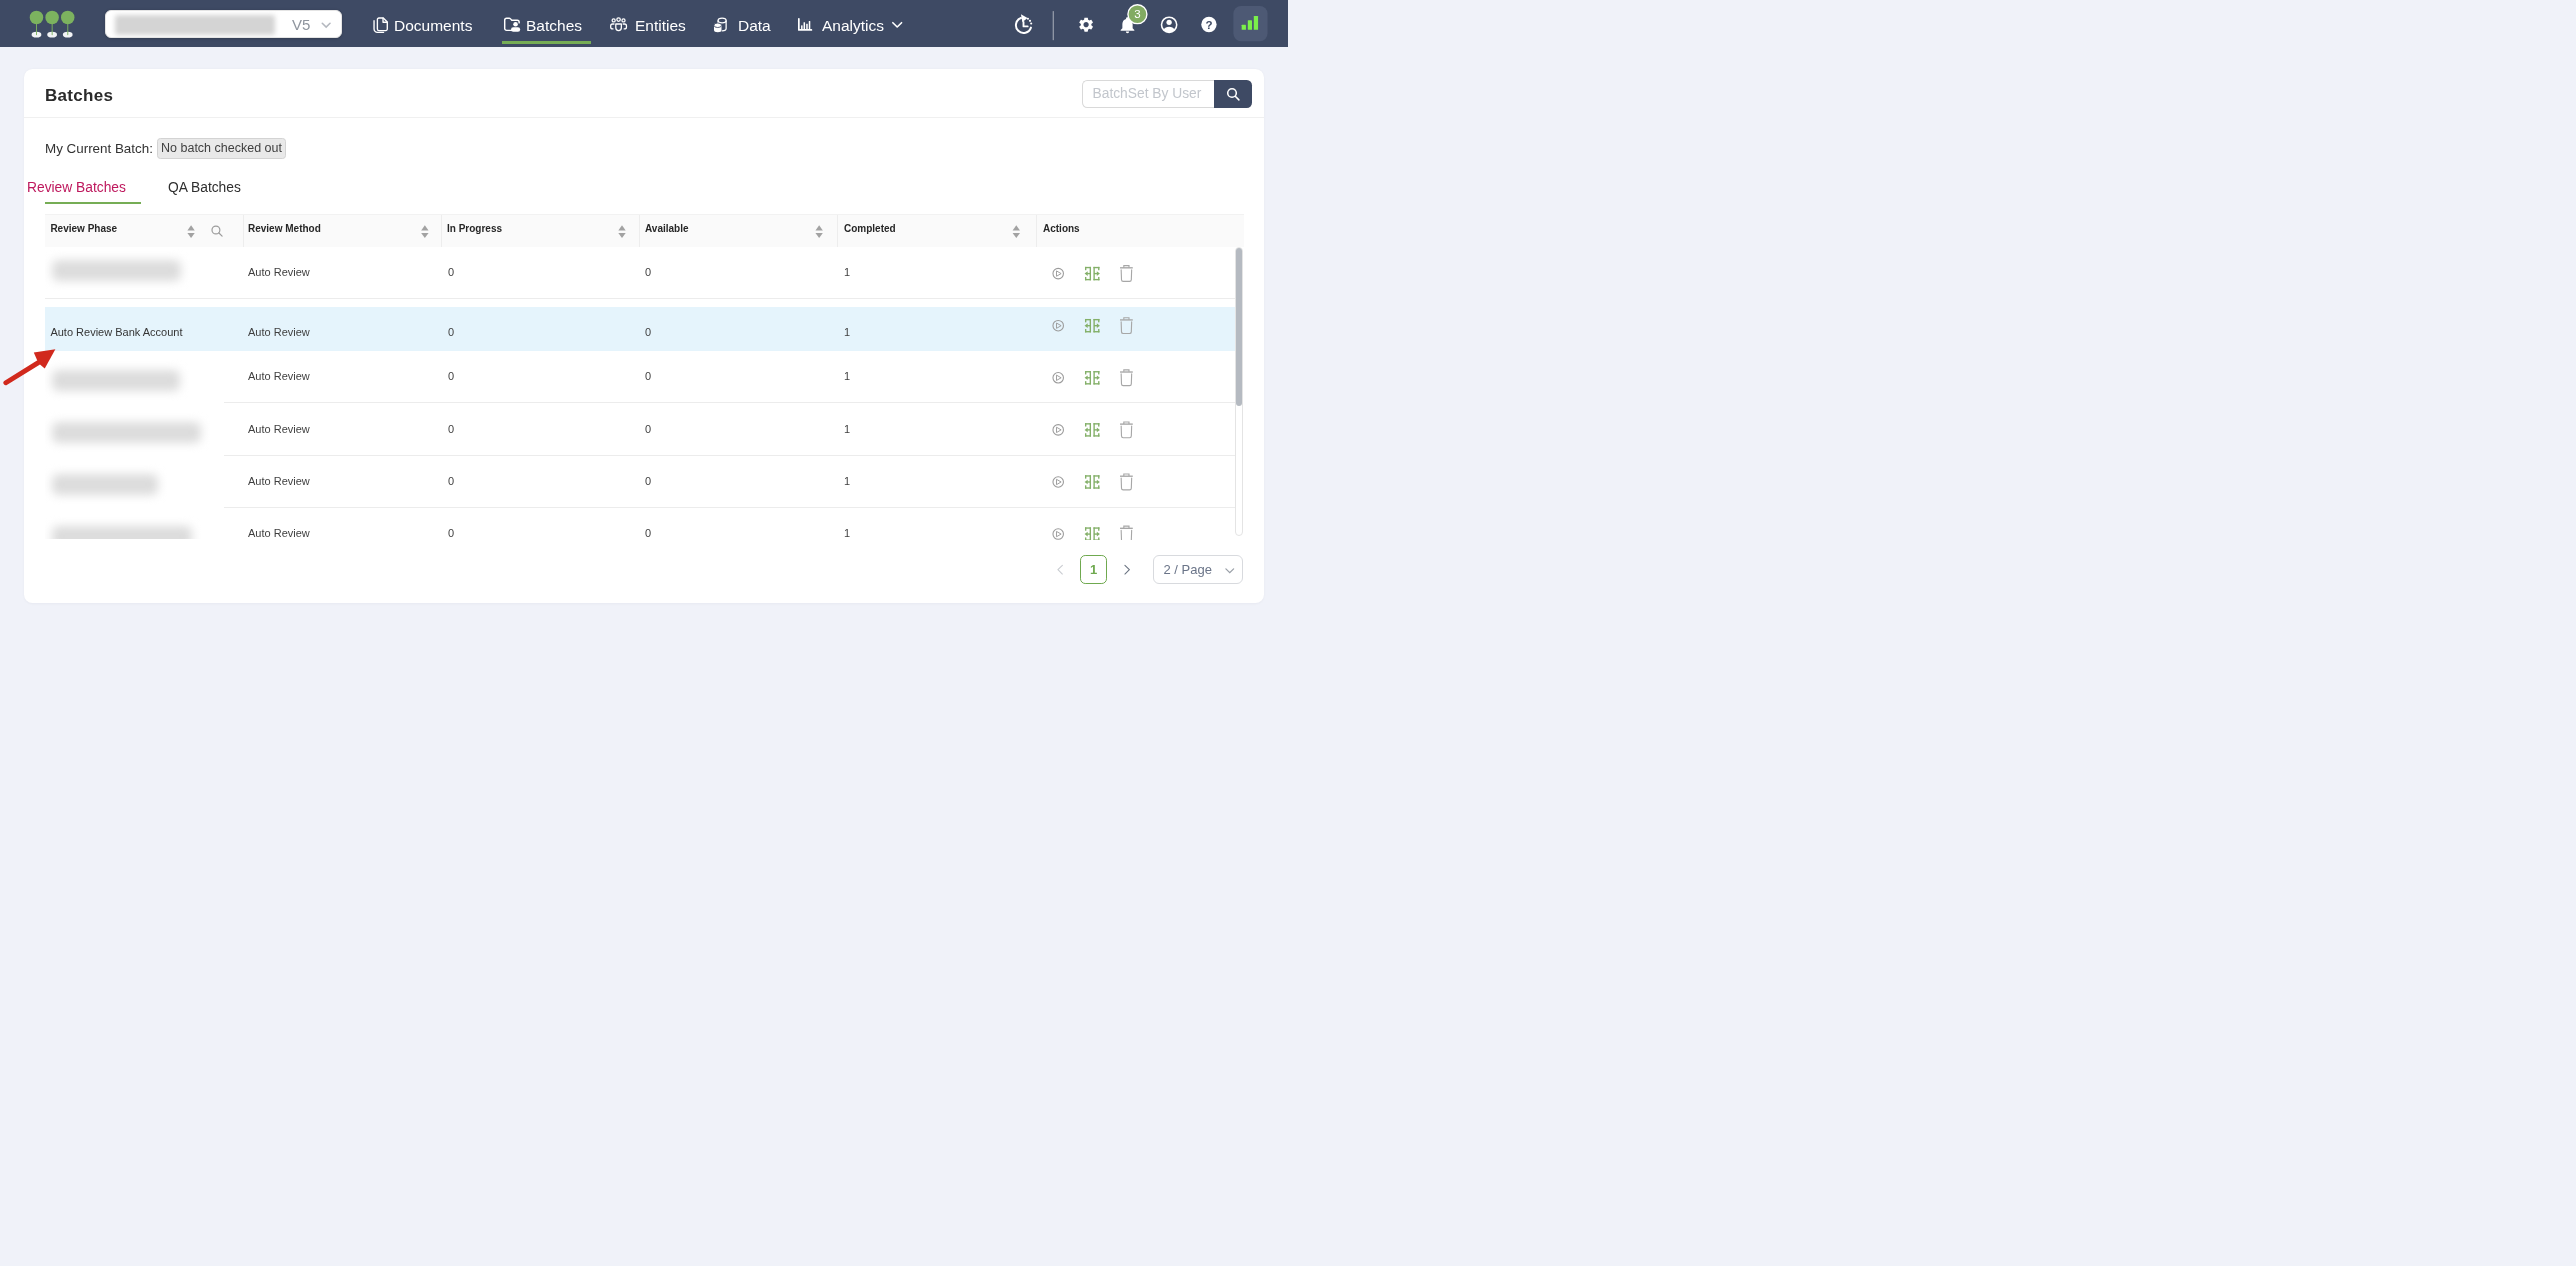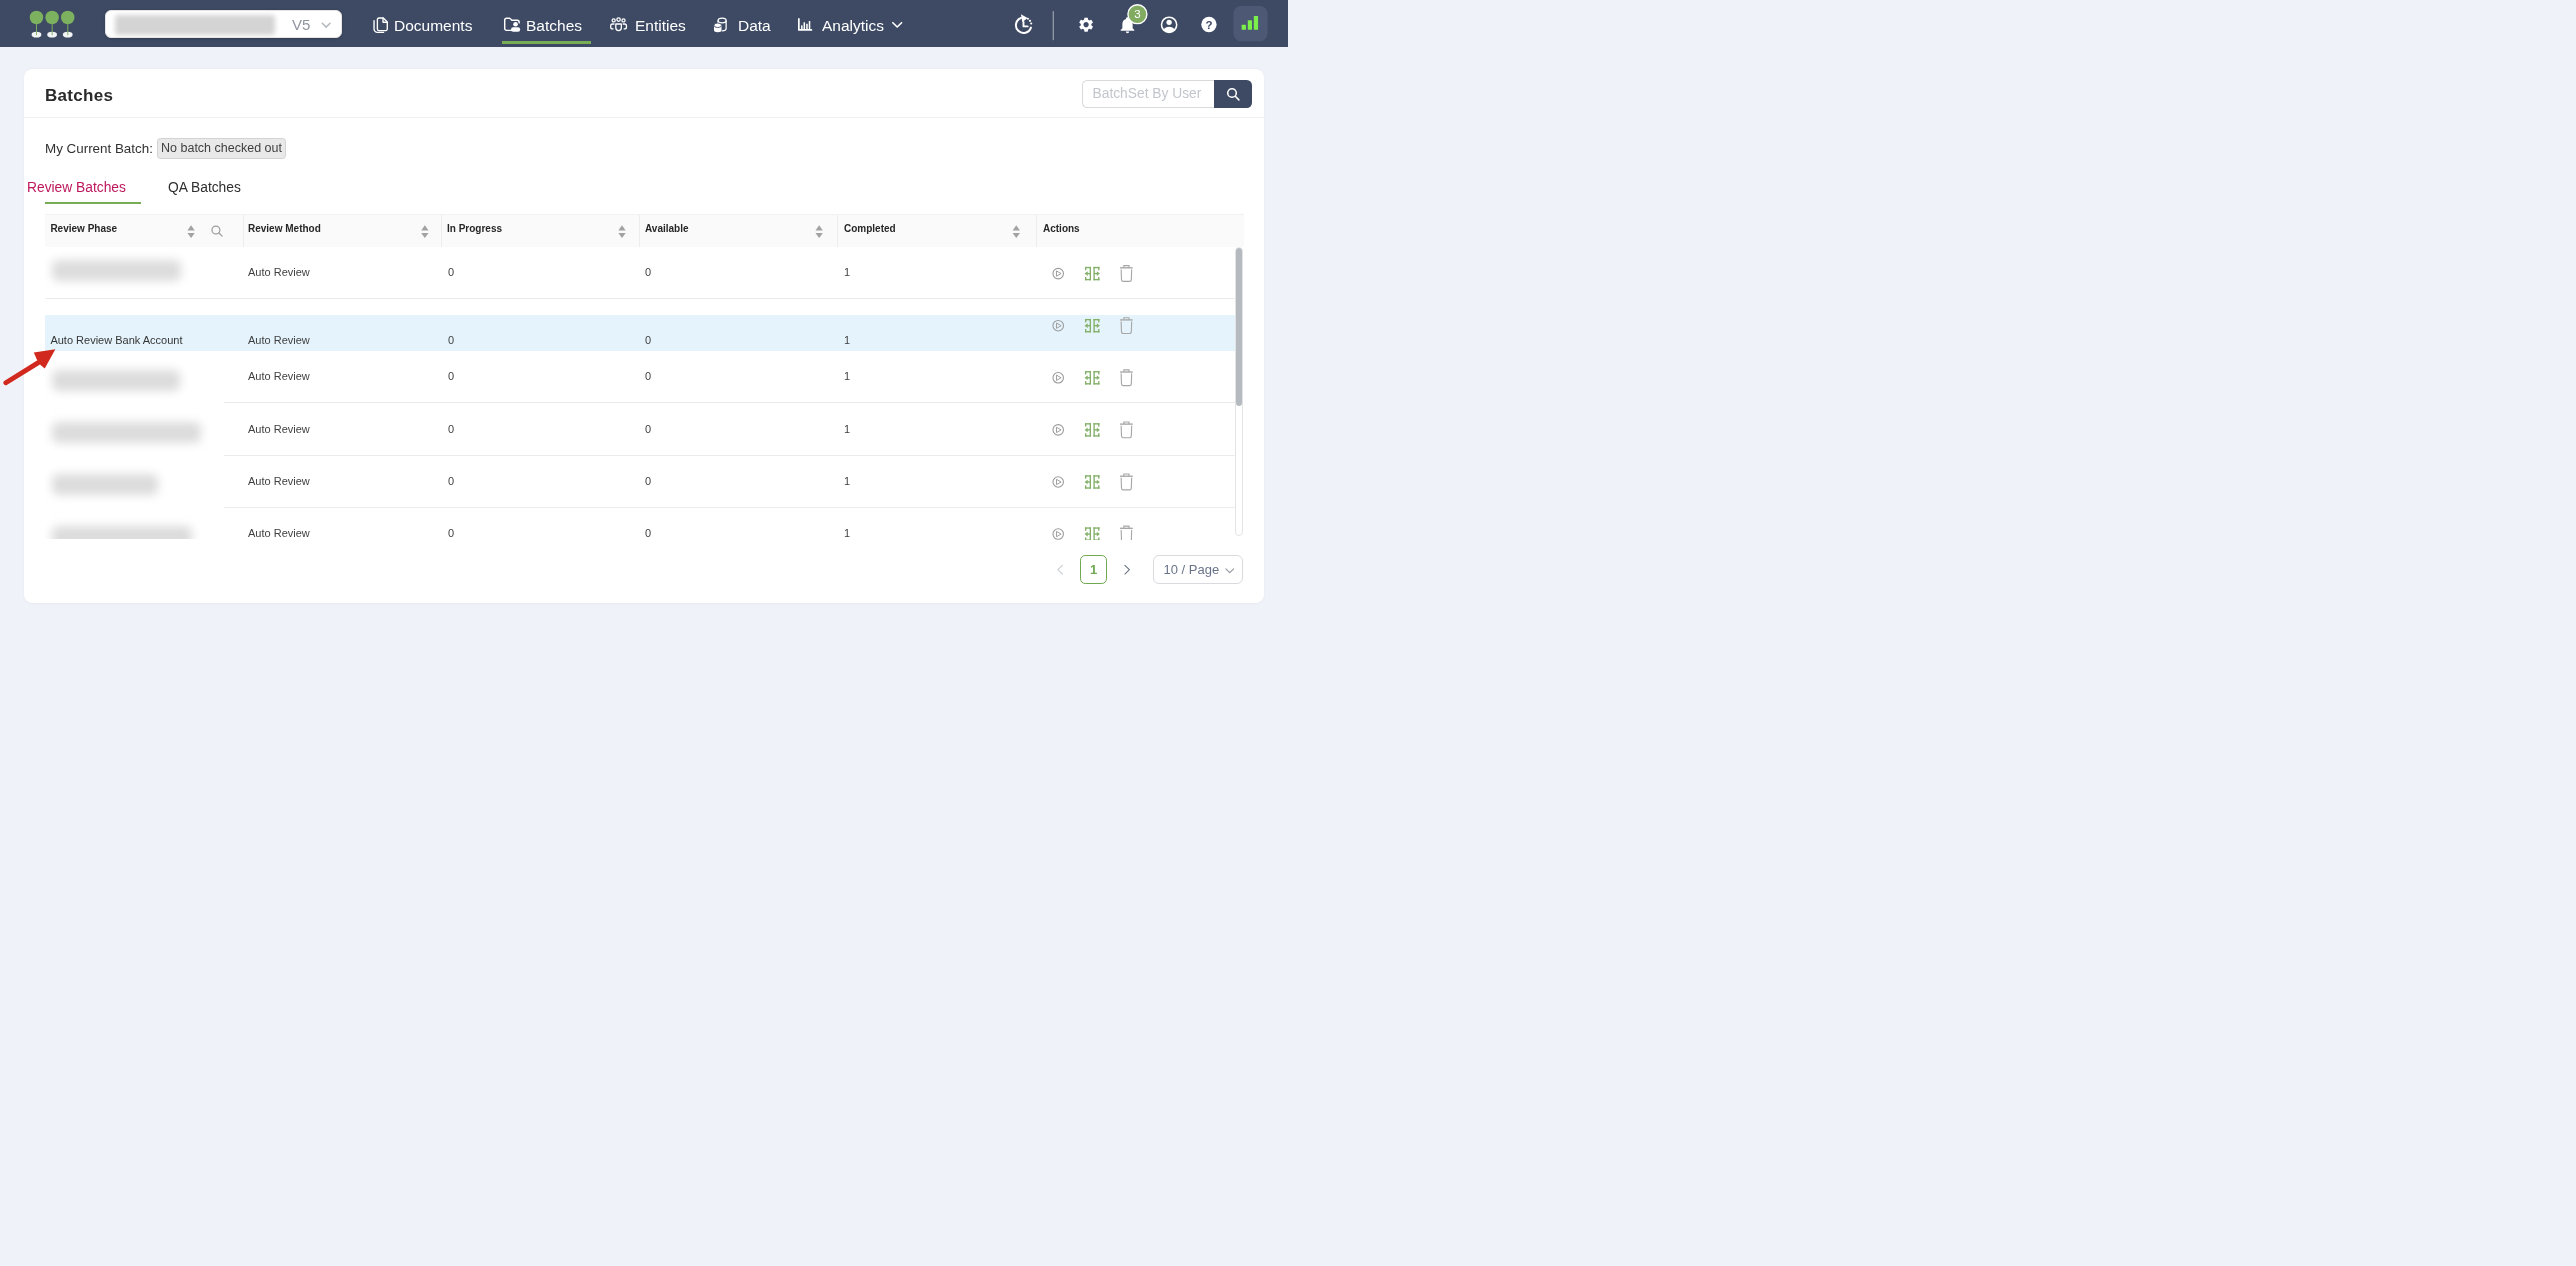--- a/index.html
+++ b/index.html
@@ -220,21 +220,21 @@
     </svg>
   </div>
 
   <div class="row" style="top:33px">
     <div class="blob" style="left:6.9px;top:13px;width:129px;height:20.7px"></div>
     <div class="cell" style="left:203px">Auto Review</div>
     <div class="cell" style="left:403px">0</div>
     <div class="cell" style="left:600px">0</div>
     <div class="cell" style="left:799px">1</div>
   </div>
-  <div class="row hl" style="top:101px">
+  <div class="row hl" style="top:93px">
     <div class="cell" style="left:5.4px;color:#353535">Auto Review Bank Account</div>
     <div class="cell" style="left:203px">Auto Review</div>
     <div class="cell" style="left:403px">0</div>
     <div class="cell" style="left:600px">0</div>
     <div class="cell" style="left:799px">1</div>
   </div>
   <div class="row" style="top:137px">
     <div class="cell" style="left:203px">Auto Review</div>
     <div class="cell" style="left:403px">0</div>
     <div class="cell" style="left:600px">0</div>
@@ -313,21 +313,21 @@
 </div>
 
 <svg class="abs" style="left:1055px;top:564px" width="10.3" height="12" viewBox="0 0 12 14">
     <path d="M8.6 1.5 L3.4 6.6 L8.6 11.7" stroke="#c9ccd1" stroke-width="1.3" fill="none" stroke-linecap="round" stroke-linejoin="round"></path>
   </svg>
 <div id="pg1">1</div>
 <svg class="abs" style="left:1122px;top:564px" width="10.3" height="12" viewBox="0 0 12 14">
     <path d="M3.4 1.5 L8.6 6.6 L3.4 11.7" stroke="#6b7482" stroke-width="1.3" fill="none" stroke-linecap="round" stroke-linejoin="round"></path>
   </svg>
 <div id="pgsel">
-  <div class="t">10 / Page</div>
+  <div class="t">2 / Page</div>
   <svg class="abs" style="left:71px;top:11.6px" width="9.5" height="6" viewBox="0 0 11 7">
       <path d="M1 1 L5.5 5.5 L10 1" stroke="#9aa0a8" stroke-width="1.5" fill="none" stroke-linecap="round"></path>
     </svg>
 </div>
 
 <svg class="abs" style="left:0px;top:343px" width="69" height="47" viewBox="0 0 80 55">
   <path d="M6.5 46.5 L44 23.2" stroke="#d1291d" stroke-width="5.8" stroke-linecap="round" fill="none"></path>
   <path d="M64.4 7.3 L39.2 11.0 L44.6 23.6 L52 29.8 Z" fill="#d1291d"></path>
 </svg>
 

